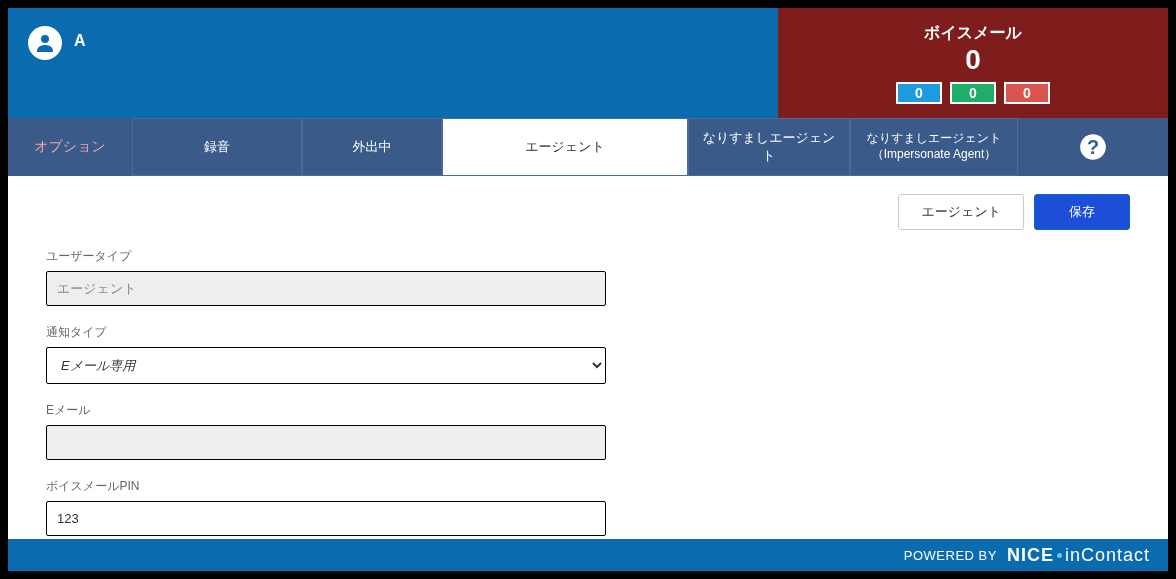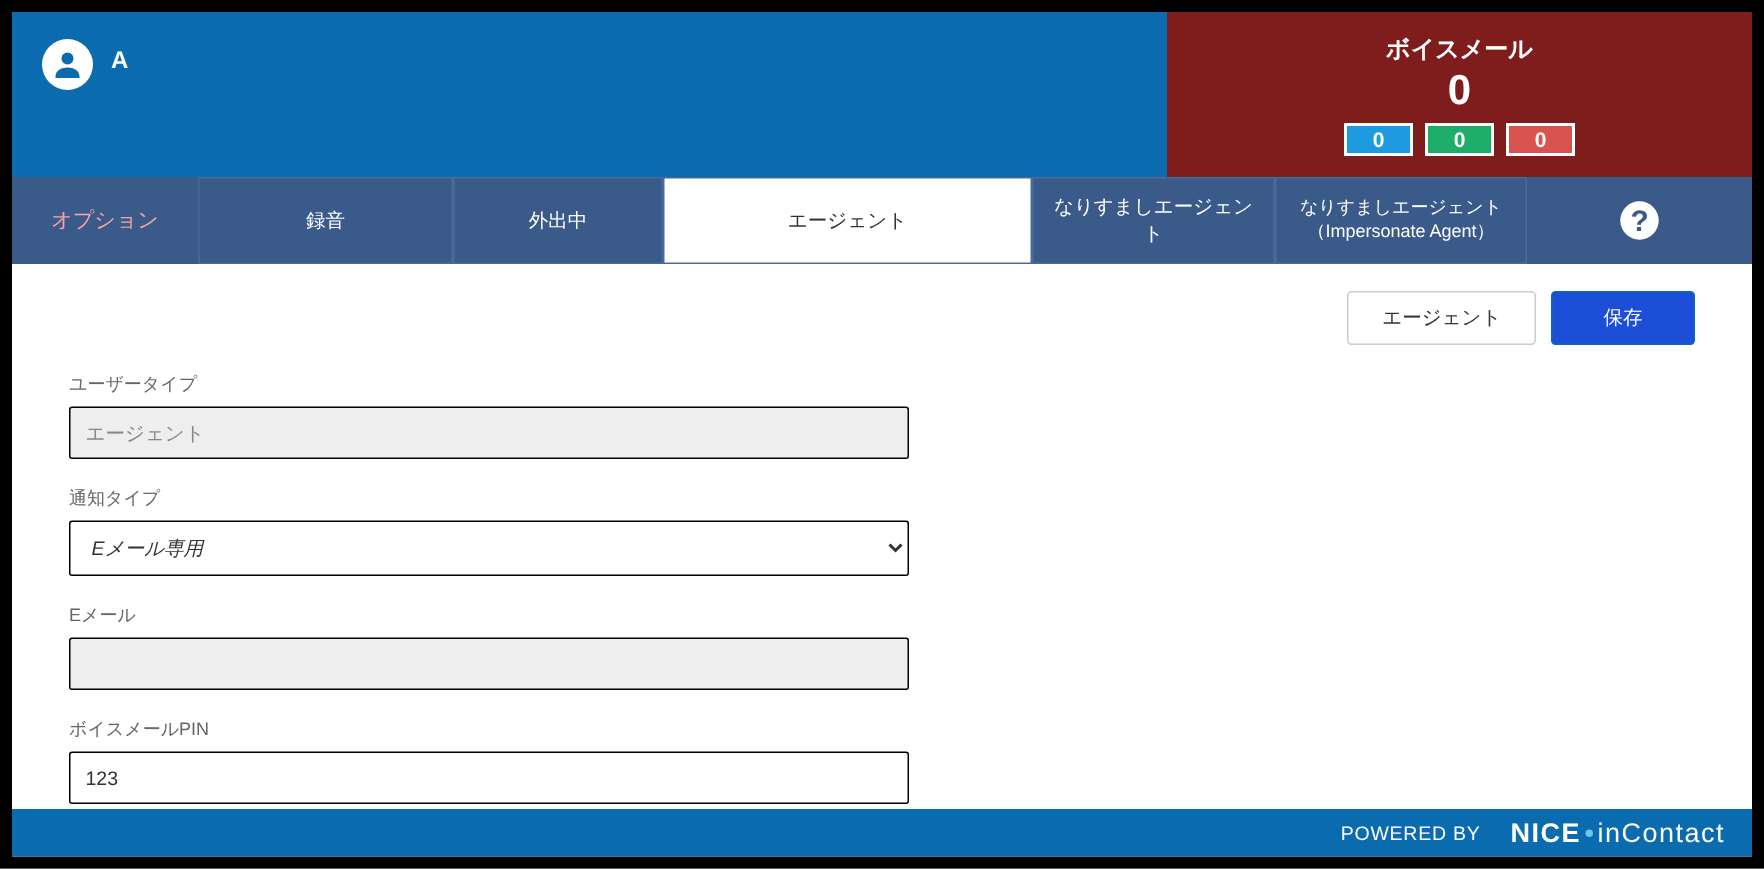--- a/index.html
+++ b/index.html
@@ -33,21 +33,21 @@
     .btn-row { display: flex; justify-content: flex-end; gap: 10px; margin-bottom: 18px; }
     .btn { padding: 8px 22px; font-size: 13px; border-radius: 3px; cursor: pointer; border: 1px solid #ccc; }
     .btn-cancel { background: #fff; color: #333; }
     .btn-save { background: #1d4ed8; color: #fff; border-color: #0a6caf; padding: 8px 34px; }
     .form { max-width: 560px; }
     .form-group { margin-bottom: 18px; }
     .form-label { font-size: 12px; color: #666; margin-bottom: 6px; display: block; }
     .form-input { width: 100%; padding: 9px 10px; border: 1px solid #000000; font-size: 13px; color: #333; background: #fff; border-radius: 2px; }
     .form-input[disabled] { background: #eee; color: #888; }
     select.form-input { appearance: auto; font-style: italic; }
-    .footer { background: #0a6caf; height: 32px; display: flex; align-items: center; justify-content: flex-end; padding: 0 18px; gap: 20px; }
+    .footer { background: #0a6caf; height: 32px; display: flex; align-items: center; justify-content: flex-end; padding: 0 18px; gap: 10px; }
     .footer-text { color: #fff; font-size: 13px; letter-spacing: 0.5px; }
     .logo { color: #fff; font-size: 18px; font-weight: bold; letter-spacing: 1px; display: flex; align-items: baseline; }
     .logo .nice { font-family: Arial; }
     .logo .dot { width: 5px; height: 5px; background: #6bc6e8; border-radius: 50%; margin: 0 3px; display: inline-block; align-self: center; }
     .logo .incontact { font-weight: normal; }
   </style>
 </head>
 <body>
 
 <div class="frame">

